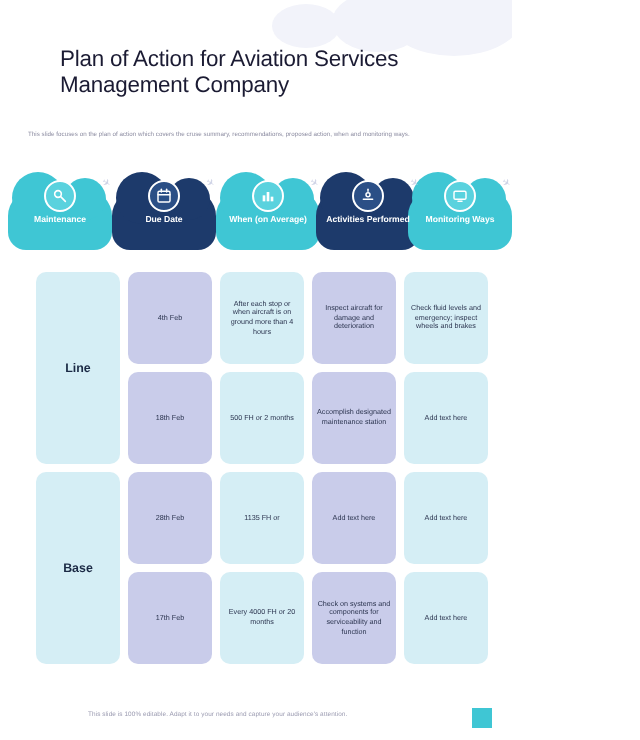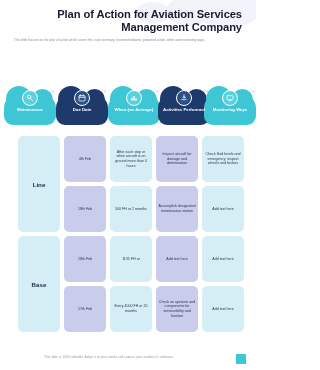--- a/index.html
+++ b/index.html
@@ -13,22 +13,22 @@
 
   
   .bg-cloud{position:absolute;background:#f2f3fa;border-radius:50%;}
   .bg-c1{width:70px;height:42px;right:-6px;top:-14px;}
   .bg-c2{width:46px;height:30px;right:44px;top:-4px;}
   .bg-c3{width:34px;height:22px;right:86px;top:2px;}
 
   
   .header{position:absolute;left:14px;top:8px;right:14px;}
   .title{
-    font-size:11.2px;line-height:12.6px;font-weight:bold;
-    color:#1b1b33;letter-spacing:-0.1px;margin:0;text-align:right;
+    font-size:11.2px;line-height:12.6px;font-weight:normal;
+    color:#1b1b33;letter-spacing:-0.1px;margin:16px;
   }
   .subtitle{
     margin:5px 0 0 0;font-size:3.1px;line-height:4.4px;
     color:#8b8ba0;max-width:214px;letter-spacing:0.02px;
   }
 
   
   .headrow{position:absolute;left:0;top:88px;width:256px;height:46px;}
   .cloudwrap{position:absolute;width:52px;height:44px;}
   .cloud{

